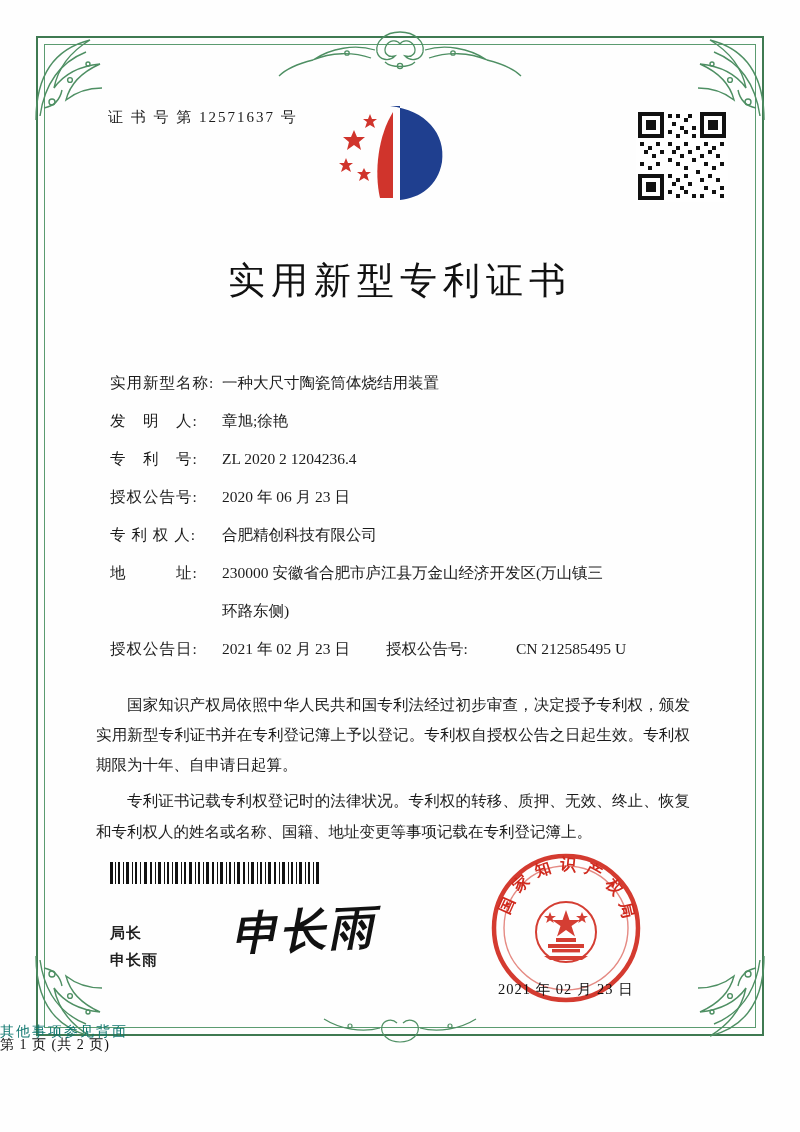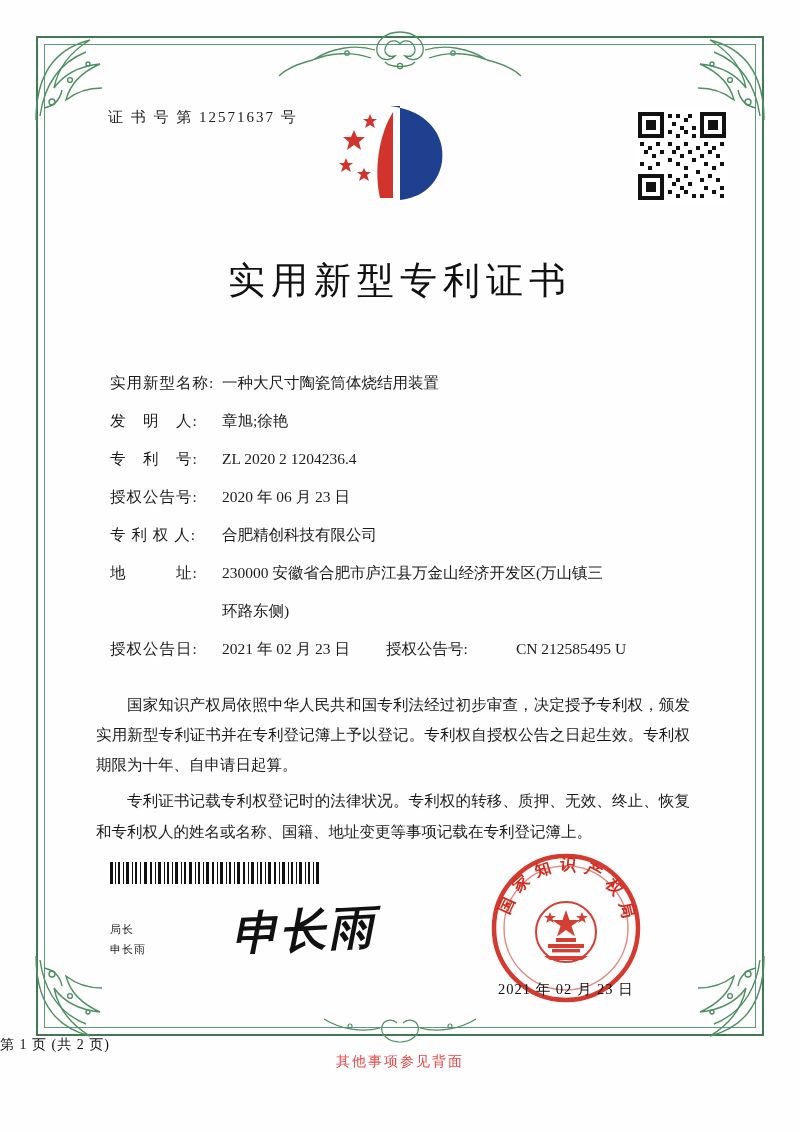--- a/index.html
+++ b/index.html
@@ -141,23 +141,24 @@
     top: 862px;
     width: 212px;
     height: 22px;
   }
 
   
   .sig-block {
     position: absolute;
     left: 110px;
     top: 920px;
-    font-size: 11px;
+    font-size: 15px;
     line-height: 1.8;
     letter-spacing: 1px;
+    font-weight: bold;
   }
   .handwriting {
     position: absolute;
     left: 232px;
     top: 900px;
     font-size: 46px;
     font-family: "DejaVu Serif", serif;
     font-style: italic;
     font-weight: bold;
     color: #111;
@@ -191,24 +192,23 @@
     top: 1036px;
     text-align: left;
     font-size: 14px;
     color: #111;
     letter-spacing: 1px;
   }
   .footnote {
     position: absolute;
     left: 0;
     right: 0;
-    top: 1053px;
-    text-align: center;
+    top: 1023px;
     font-size: 14px;
-    color: #ef4444;
+    color: #0f766e;
     letter-spacing: 2px;
   }
 </style>
 </head>
 <body>
 
 <div class="page">
 
   <div class="frame-outer"></div>
   <div class="frame-inner"></div>

